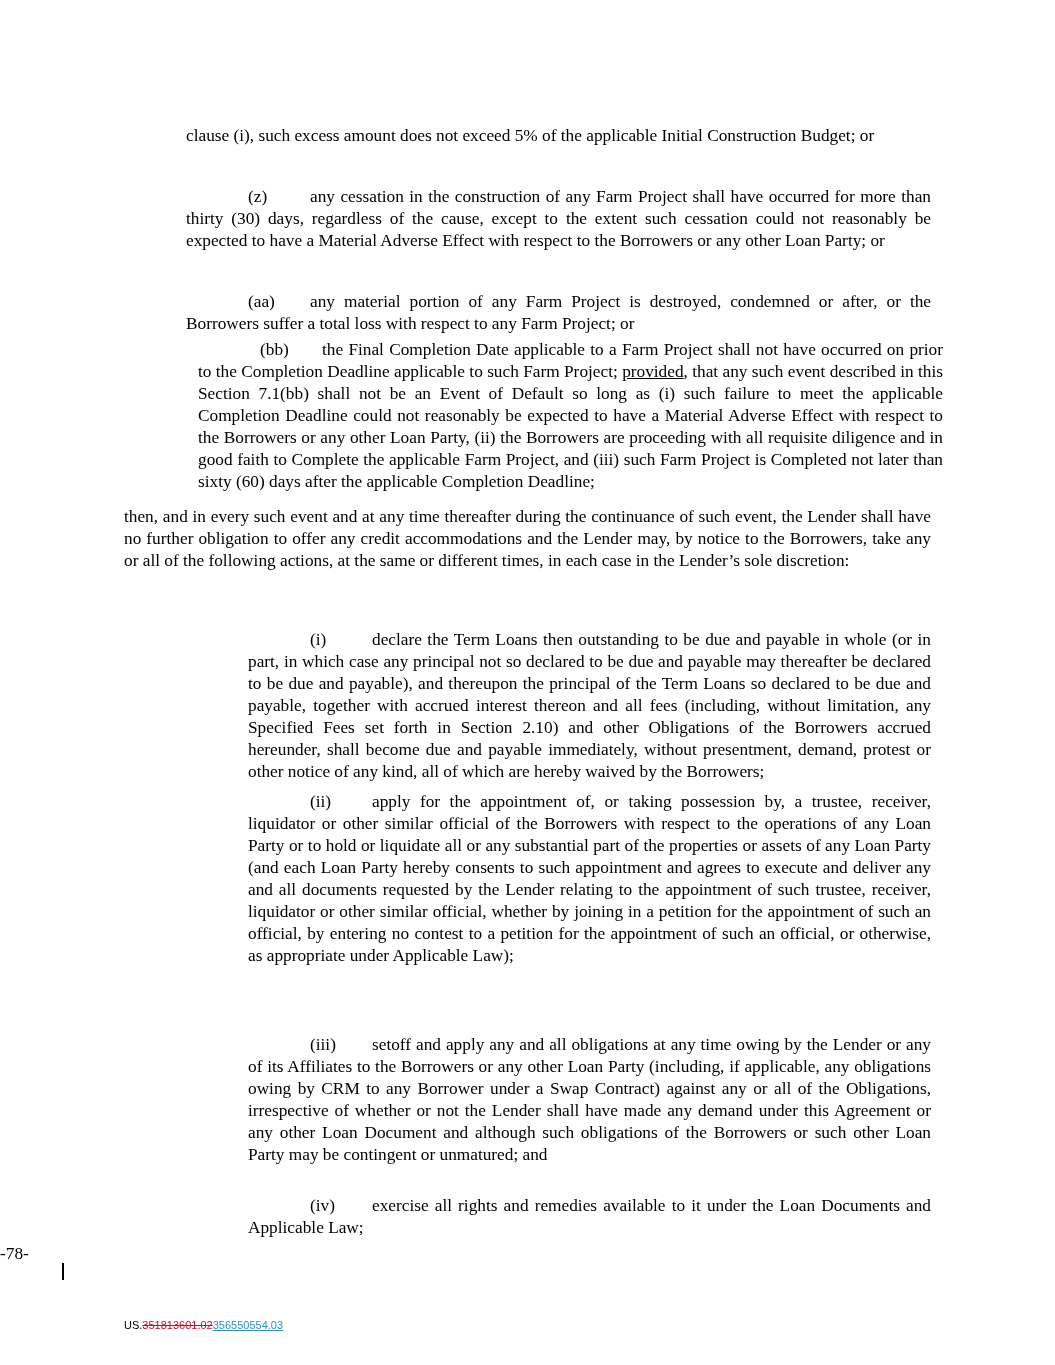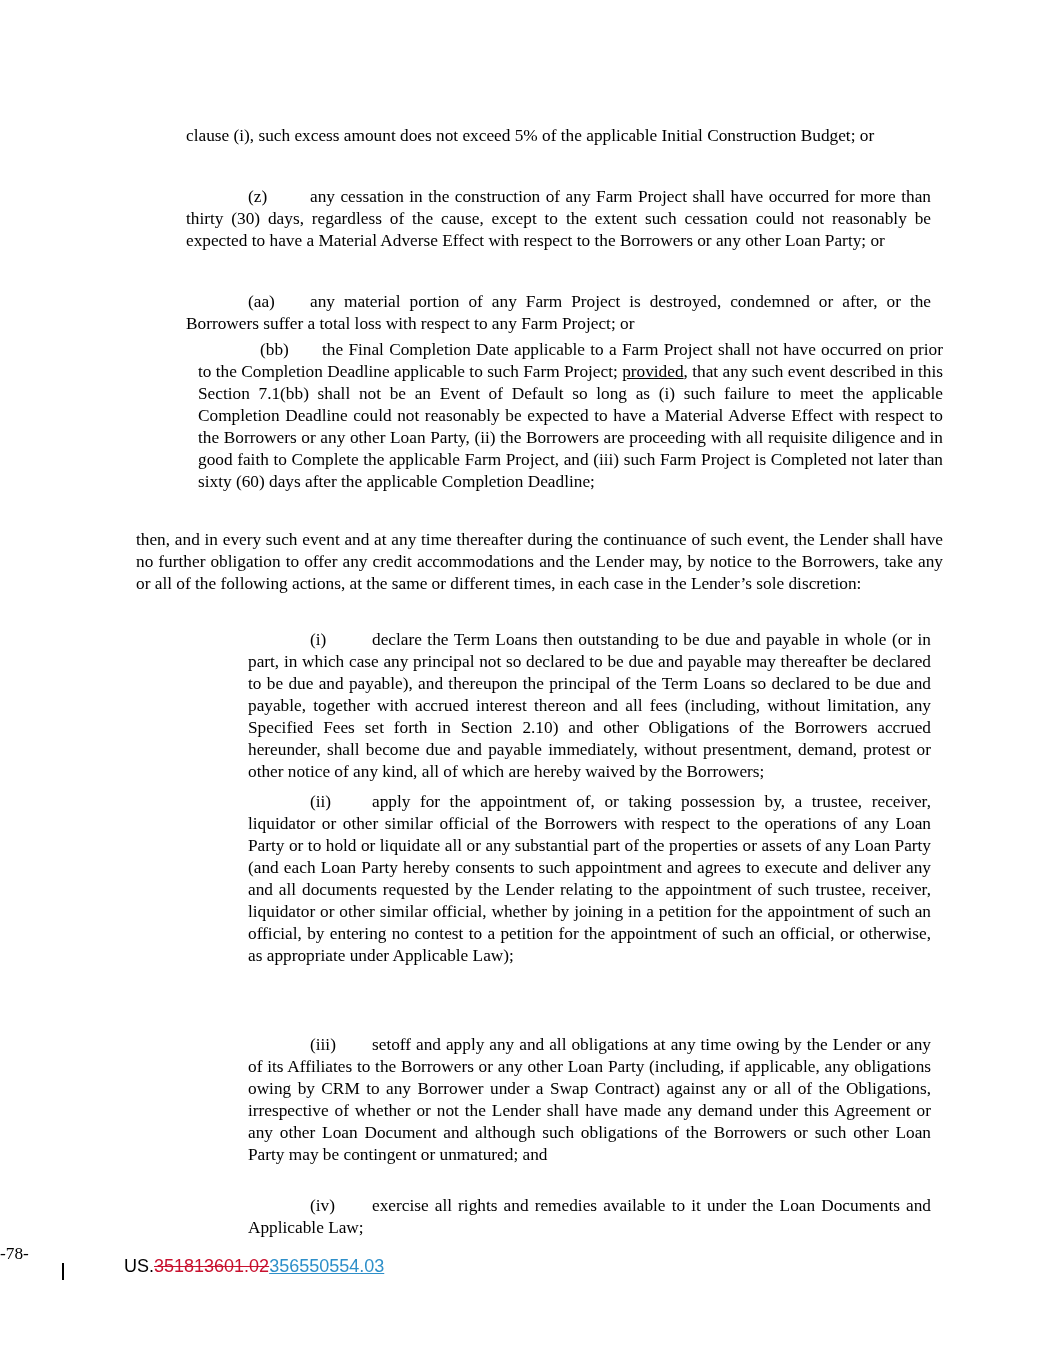--- a/index.html
+++ b/index.html
@@ -5,30 +5,30 @@
   html, body { margin: 0; padding: 0; background: #ffffff; }
   body { width: 1055px; height: 1365px; position: relative; overflow: hidden; color: #000; }
   .page { position: absolute; left: 0; top: 0; width: 1055px; height: 1365px; padding-left: 21px; }
   .txt { font-family: "Liberation Serif", serif; font-size: 17.3px; line-height: 22px; text-align: justify; }
   .para { position: absolute; margin: 0; }
   .ul { text-decoration: underline; }
   .p-top { left: 186px; top: 125px; width: 745px; }
   .p-z { left: 186px; top: 186px; width: 745px; }
   .p-aa { left: 186px; top: 291px; width: 745px; }
   .p-bb { left: 186px; top: 339px; width: 745px; margin-left: 12px; }
-  .p-then { left: 124px; top: 529px; width: 807px; margin-left: 12px; }
+  .p-then { left: 124px; top: 506px; width: 807px; }
   .p-i { left: 248px; top: 629px; width: 683px; }
   .p-ii { left: 248px; top: 791px; width: 683px; }
   .p-iii { left: 248px; top: 1034px; width: 683px; }
   .p-iv { left: 248px; top: 1182px; width: 683px; margin-top: 13px; }
   .ind1 { display: inline-block; width: 62px; }
   .mk1 { display: inline-block; width: 62px; }
   .page-num { position: absolute; left: 0; width: 1055px; top: 1244px; text-align: left; font-family: "Liberation Serif", serif; font-size: 17.3px; }
   .change-bar { position: absolute; left: 62px; top: 1263px; width: 2px; height: 17px; background: #000; }
-  .doc-id { position: absolute; left: 124px; top: 1256px; font-family: "Liberation Sans", sans-serif; font-size: 18px; }
+  .doc-id { position: absolute; left: 124px; top: 1319px; font-family: "Liberation Sans", sans-serif; font-size: 11px; }
   .del { color: #c8102e; text-decoration: line-through; }
   .ins { color: #2e8fc9; text-decoration: underline; }
 </style>
 </head>
 <body>
 
 <div class="page">
 
   <p class="para txt p-top">clause (i), such excess amount does not exceed 5% of the applicable Initial Construction Budget; or</p>
 

